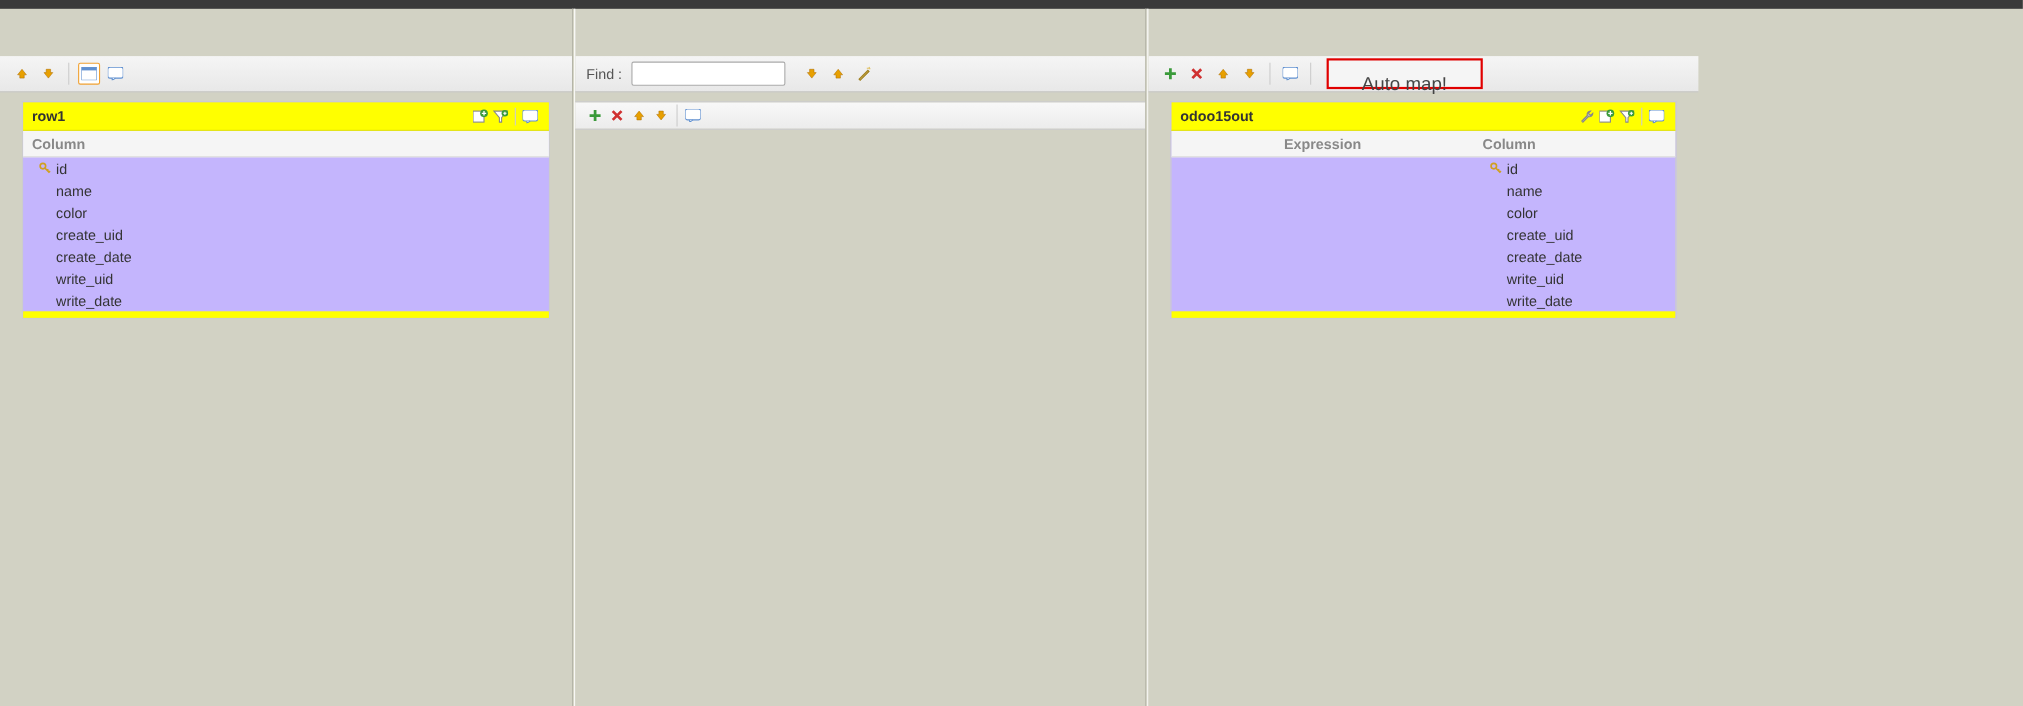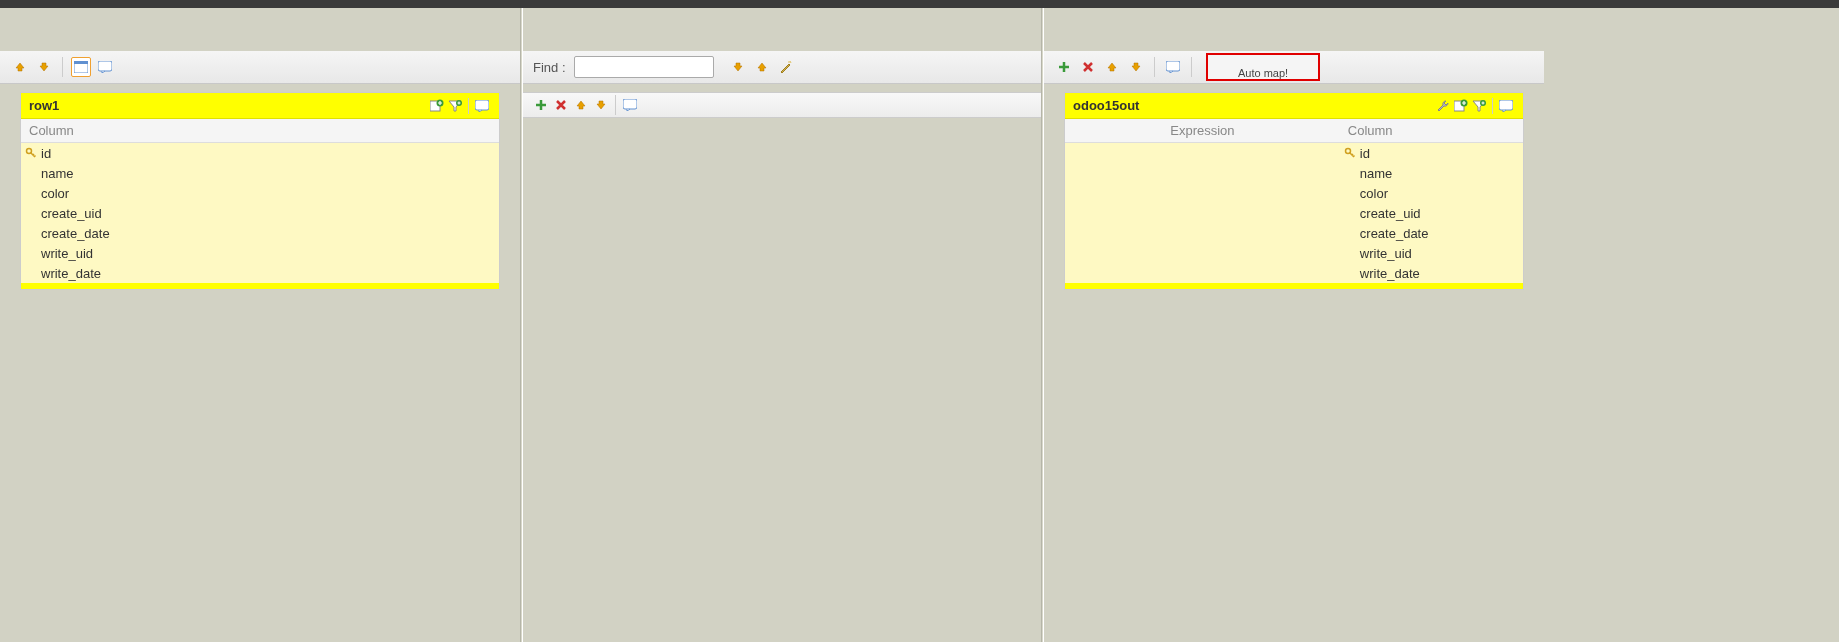--- a/index.html
+++ b/index.html
@@ -74,25 +74,25 @@
       font-size: 12px;
     }
     .automap-btn {
       height: 24px;
       padding: 12px 30px;
       border: 2px solid #e00000;
       background: #f5f5f5;
       color: #444;
       cursor: pointer;
       margin-left: 6px;
-      font-size: 11px;
+      font-size: 17px;
     }
     .panel {
       margin: 8px 20px 0 20px;
-      background: #fef9c3;
+      background: #c4b5fd;
       border: 1px solid #ccc;
     }
     .panel-header {
       background: #ffff00;
       height: 26px;
       display: flex;
       align-items: center;
       padding: 0 8px;
       border-bottom: 1px solid #e0e000;
     }
@@ -103,31 +103,31 @@
     }
     .panel-header .icon-btn { width: 18px; height: 18px; }
     .panel-header .tb-sep { height: 16px; }
     .cols-header {
       display: flex;
       background: #f5f5f5;
       border-bottom: 1px solid #ddd;
       height: 24px;
       align-items: center;
       color: #888;
-      font-weight: normal;
+      font-weight: bold;
     }
     .cols-header .cell { padding: 0 8px; }
     .expr-col { width: 60%; text-align: center; }
     .name-col { width: 40%; }
     .row {
       display: flex;
       align-items: center;
       height: 20px;
     }
-    .row .cell { padding: 0 4px; display: flex; align-items: center; gap: 2px; }
+    .row .cell { padding: 0 14px; display: flex; align-items: center; gap: 2px; }
     .key-icon { width: 14px; display: inline-flex; }
     .indent { width: 14px; display: inline-block; }
     .panel-footer { height: 6px; background: #ffff00; }
     .var-bar {
       margin-top: 8px;
       height: 26px;
       background: linear-gradient(#f8f8f8, #ececec);
       border: 1px solid #ccc;
       border-left: none;
       border-right: none;

